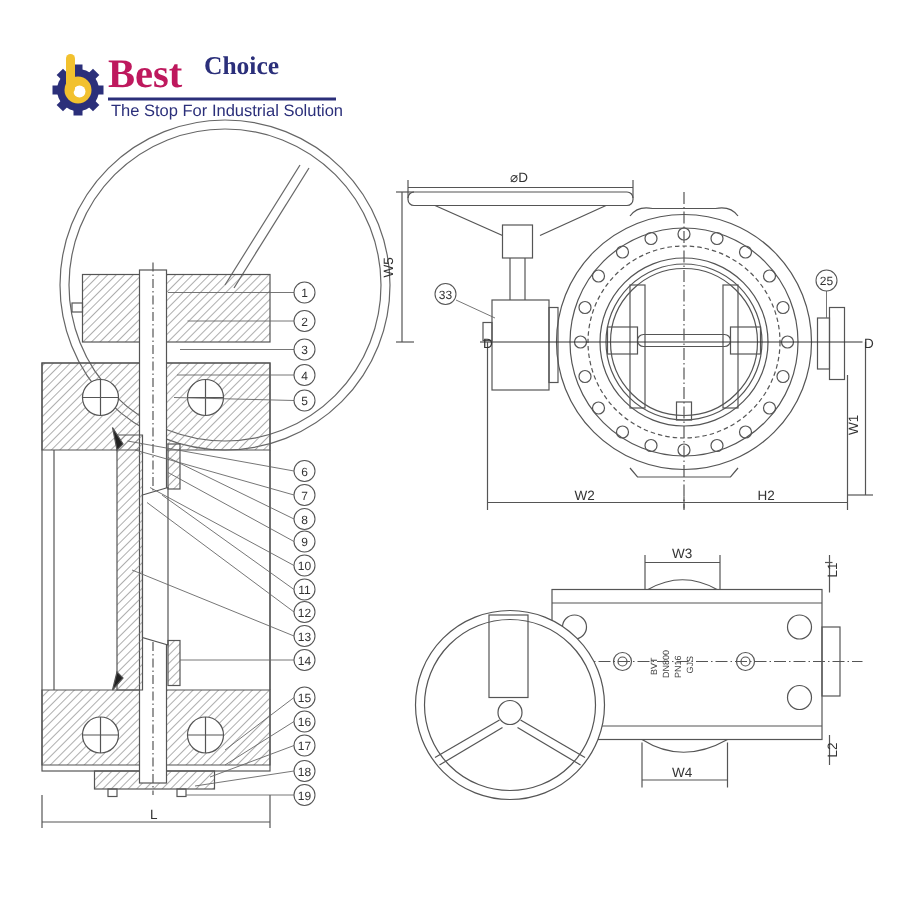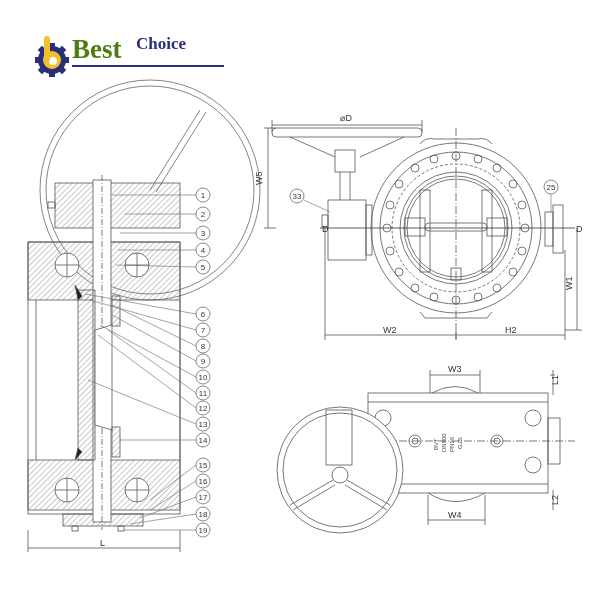--- a/index.html
+++ b/index.html
@@ -1,19 +1,19 @@
 <!DOCTYPE html>
 <html><head>
 <meta charset="utf-8">
 <style>
   html,body{margin:0;padding:0;background:#ffffff;}
   body{width:600px;height:600px;position:relative;overflow:hidden;font-family:"Liberation Sans",sans-serif;}
   #canvas{position:absolute;left:0;top:0;width:600px;height:600px;}
   .logo{position:absolute;left:32px;top:30px;width:200px;height:60px;}
-  .logo-best{position:absolute;left:40px;top:4px;font-family:"Liberation Serif",serif;font-weight:bold;font-size:27px;color:#4d7c0f;letter-spacing:0px;}
+  .logo-best{position:absolute;left:40px;top:4px;font-family:"Liberation Serif",serif;font-weight:bold;font-size:27px;color:#be185d;letter-spacing:0px;}
   .logo-choice{position:absolute;left:104px;top:4px;font-family:"Liberation Serif",serif;font-weight:bold;font-size:17px;color:#2b2f7a;}
   .logo-line{position:absolute;left:40px;top:35px;width:152px;height:1.5px;background:#2b2f7a;}
   .logo-tag{position:absolute;left:42px;top:38px;font-size:11px;color:#2b2f7a;white-space:nowrap;}
   .logo-icon{position:absolute;left:0;top:4px;width:40px;height:44px;}
   .dim{font-family:"Liberation Sans",sans-serif;font-size:9px;fill:#333;}
   .callout-text{font-family:"Liberation Sans",sans-serif;font-size:8px;fill:#333;}
 </style>
 </head>
 <body>
 
@@ -30,20 +30,21 @@
       <rect x="7" y="33" width="6" height="6" transform="rotate(45 10 36)"></rect>
       <rect x="27" y="33" width="6" height="6" transform="rotate(45 30 36)"></rect>
     </g>
     <circle cx="20" cy="26" r="9" fill="#f2c12e"></circle>
     <circle cx="21" cy="27" r="4" fill="#fff"></circle>
     <rect x="12" y="2" width="6" height="26" rx="3" fill="#f2c12e"></rect>
   </svg>
   <span class="logo-best">Best</span>
   <span class="logo-choice">Choice</span>
   <div class="logo-line"></div>
+  <span class="logo-tag">The Stop For Industrial Solution</span>
 </div>
 
 <svg id="canvas" viewBox="0 0 600 600">
   <defs>
     <pattern id="hatch" width="4" height="4" patternUnits="userSpaceOnUse" patternTransform="rotate(45)">
       <line x1="0" y1="0" x2="0" y2="4" stroke="#777" stroke-width="0.8"></line>
     </pattern>
   </defs>
 
   <g stroke="#555" stroke-width="0.8" fill="none">

